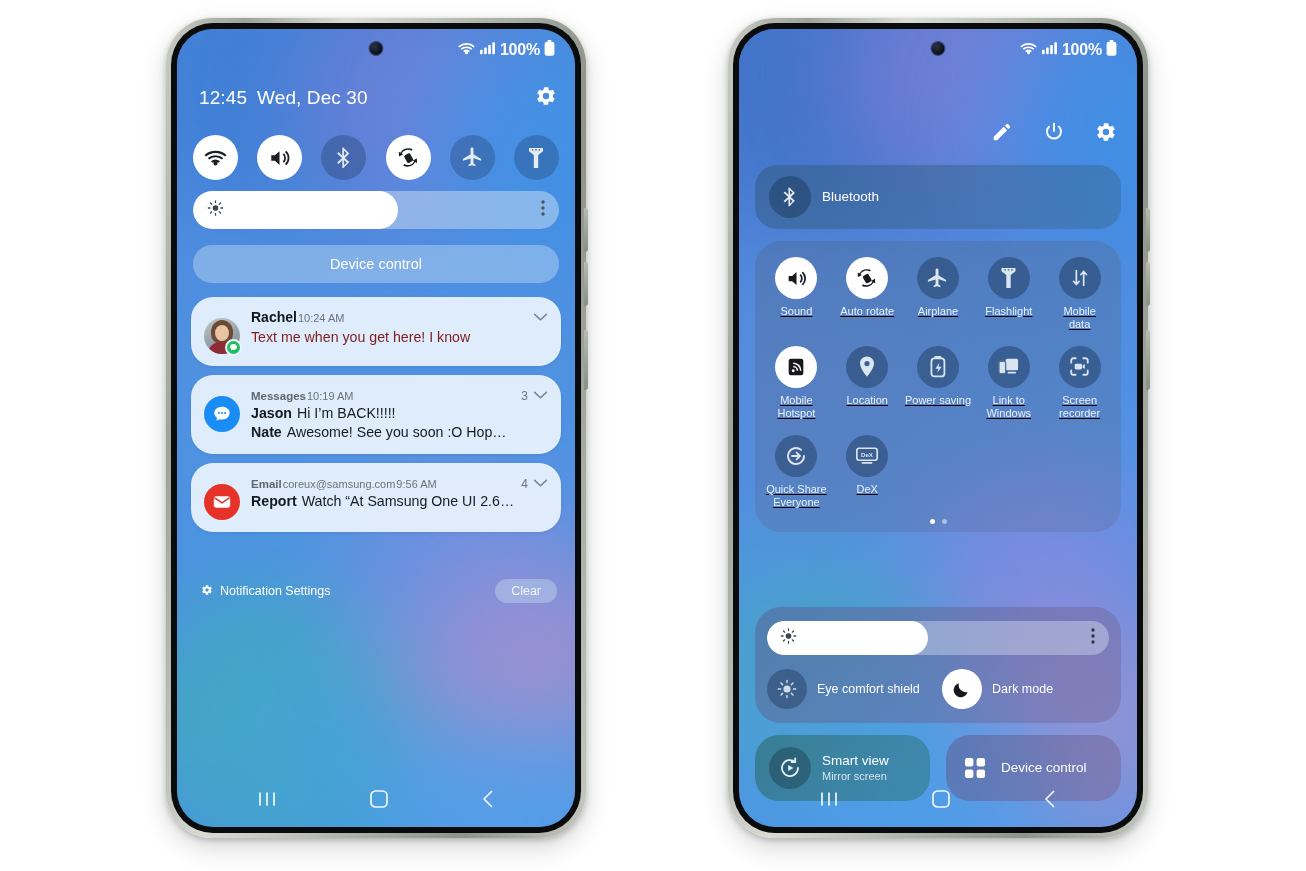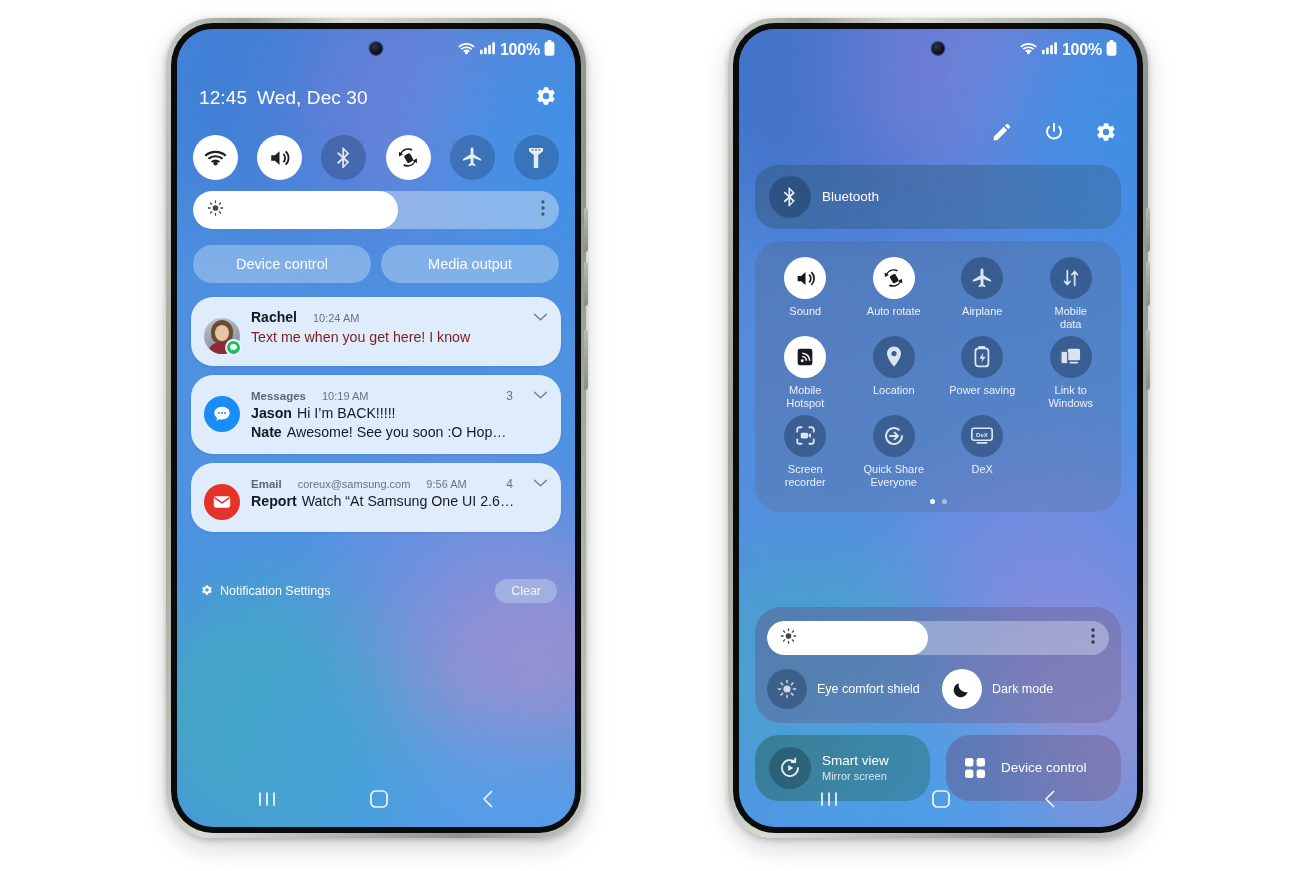--- a/index.html
+++ b/index.html
@@ -110,21 +110,21 @@
   .noti {
     background: rgba(233,243,253,.93);
     border-radius: 22px;
     margin-bottom: 9px;
     padding: 11px 13px 12px 13px;
     display: flex; gap: 11px;
     box-shadow: 0 1px 3px rgba(20,40,70,.10);
   }
   .noti .ava { flex: 0 0 auto; position: relative; width: 36px; height: 36px; margin-top: 10px; }
   .noti .body { flex: 1 1 auto; min-width: 0; }
-  .noti-meta { display: flex; align-items: baseline; gap: 16px; }
+  .noti-meta { display: flex; align-items: baseline; gap: 1px; }
   .noti-app { font-size: 11.5px; color: #5e6670; font-weight: 600; }
   .noti-from { font-size: 14px; color: #11161c; font-weight: 700; }
   .noti-time { font-size: 11px; color: #6b727b; }
   .noti-count { margin-left: auto; font-size: 12px; color: #6b727b; padding-right: 4px;}
   .chev { flex: 0 0 auto; }
   .noti-text { font-size: 14.2px; color: #7f1d1d; line-height: 1.34; margin-top: 2px;
     white-space: nowrap; overflow: hidden; }
   .noti-line { font-size: 14.2px; color: #151b22; line-height: 1.33; white-space: nowrap; overflow:hidden; }
   .noti-line b { font-weight: 700; margin-right: 5px; }
 
@@ -176,21 +176,21 @@
   .qp-card .cicon.on  { background: #fff; }
   .qp-card .cicon.off { background: rgba(24,50,78,.42); }
   .qp-card .ctitle { font-size: 13.5px; line-height: 1.18; }
   .qp-card .csub   { font-size: 11px; color: #d6e2ee; line-height: 1.2; margin-top: 1px; }
 
   .qp-grid-wrap {
     position: absolute; top: 212px; left: 16px; right: 16px;
     border-radius: 26px; padding: 16px 6px 8px 6px;
     background: linear-gradient(160deg, rgba(78,106,148,.42), rgba(96,112,158,.34));
   }
-  .qp-grid { display: grid; grid-template-columns: repeat(4,1fr); row-gap: 4px; }
+  .qp-grid { display: grid; grid-template-columns: repeat(5,1fr); row-gap: 14px; text-decoration: underline; }
   .qp-cell { display: flex; flex-direction: column; align-items: center; gap: 6px; }
   .qp-cell .ci { width: 42px; height: 42px; border-radius: 50%; display:flex; align-items:center; justify-content:center; }
   .qp-cell .ci.on  { background: #ffffff; }
   .qp-cell .ci.off { background: rgba(22,48,78,.42); }
   .qp-cell .cl { font-size: 11px; color: #eaf1f8; text-align: center; line-height: 1.22; }
   .pager { display:flex; justify-content:center; gap:7px; padding-top: 10px; }
   .pager i { width:5px; height:5px; border-radius:50%; background:rgba(255,255,255,.48); display:block;}
   .pager i.act { background:#ffffff; }
 
   .qp-bright-card {
@@ -336,23 +336,20 @@
               <circle cx="2" cy="2" r="1.7" fill="#4a5560"></circle>
               <circle cx="2" cy="8" r="1.7" fill="#4a5560"></circle>
               <circle cx="2" cy="14" r="1.7" fill="#4a5560"></circle>
             </svg>
         </span>
       </div>
 
       <div class="pill-row">
         <div class="pill">
           <span>Device control</span>
-        </div>
-        <div class="pill">
-          <span>Media output</span>
         </div>
       </div>
 
       <div class="notis">
 
         <div class="noti">
           <div class="ava">
             <div class="photo">
               <div class="hair"></div>
                 <div class="face"></div>
@@ -573,20 +570,31 @@
 
           <div class="qp-cell">
             <div class="ci off">
               <svg width="23" height="23" viewBox="0 0 24 24">
                   <path fill="#dbe5ef" d="M21 15.5v-2l-8-5V3a1.5 1.5 0 00-3 0v5.5l-8 5v2l8-2.5V18l-2 1.5V21l3.5-1 3.5 1v-1.5L13 18v-5.5z"></path>
                 </svg>
             </div>
             <div class="cl">Airplane</div>
           </div>
 
+          <div class="qp-cell">
+            <div class="ci off">
+              <svg width="21" height="24" viewBox="0 0 20 24">
+                <path fill="#dbe5ef" d="M3 2h14v3.2L12.2 9v13H7.8V9L3 5.2z"></path>
+                <circle cx="6.6" cy="3.8" r=".9" fill="#4c6e90"></circle>
+                  <circle cx="10" cy="3.8" r=".9" fill="#4c6e90"></circle>
+                  <circle cx="13.4" cy="3.8" r=".9" fill="#4c6e90"></circle>
+              </svg>
+            </div>
+            <div class="cl" style="white-space:pre-line">Flashlight</div>
+          </div>
 
           <div class="qp-cell">
             <div class="ci off">
               <svg width="22" height="22" viewBox="0 0 24 24">
                   <g stroke="#dbe5ef" stroke-width="1.9" fill="none" stroke-linecap="round" stroke-linejoin="round">
                 <path d="M8 4v15M8 19l-3-3.2M8 19l3-3.2M16 20V5M16 5l-3 3.2M16 5l3 3.2"></path>
                   </g>
                 </svg>
             </div>
             <div class="cl" style="white-space:pre-line">Mobile

